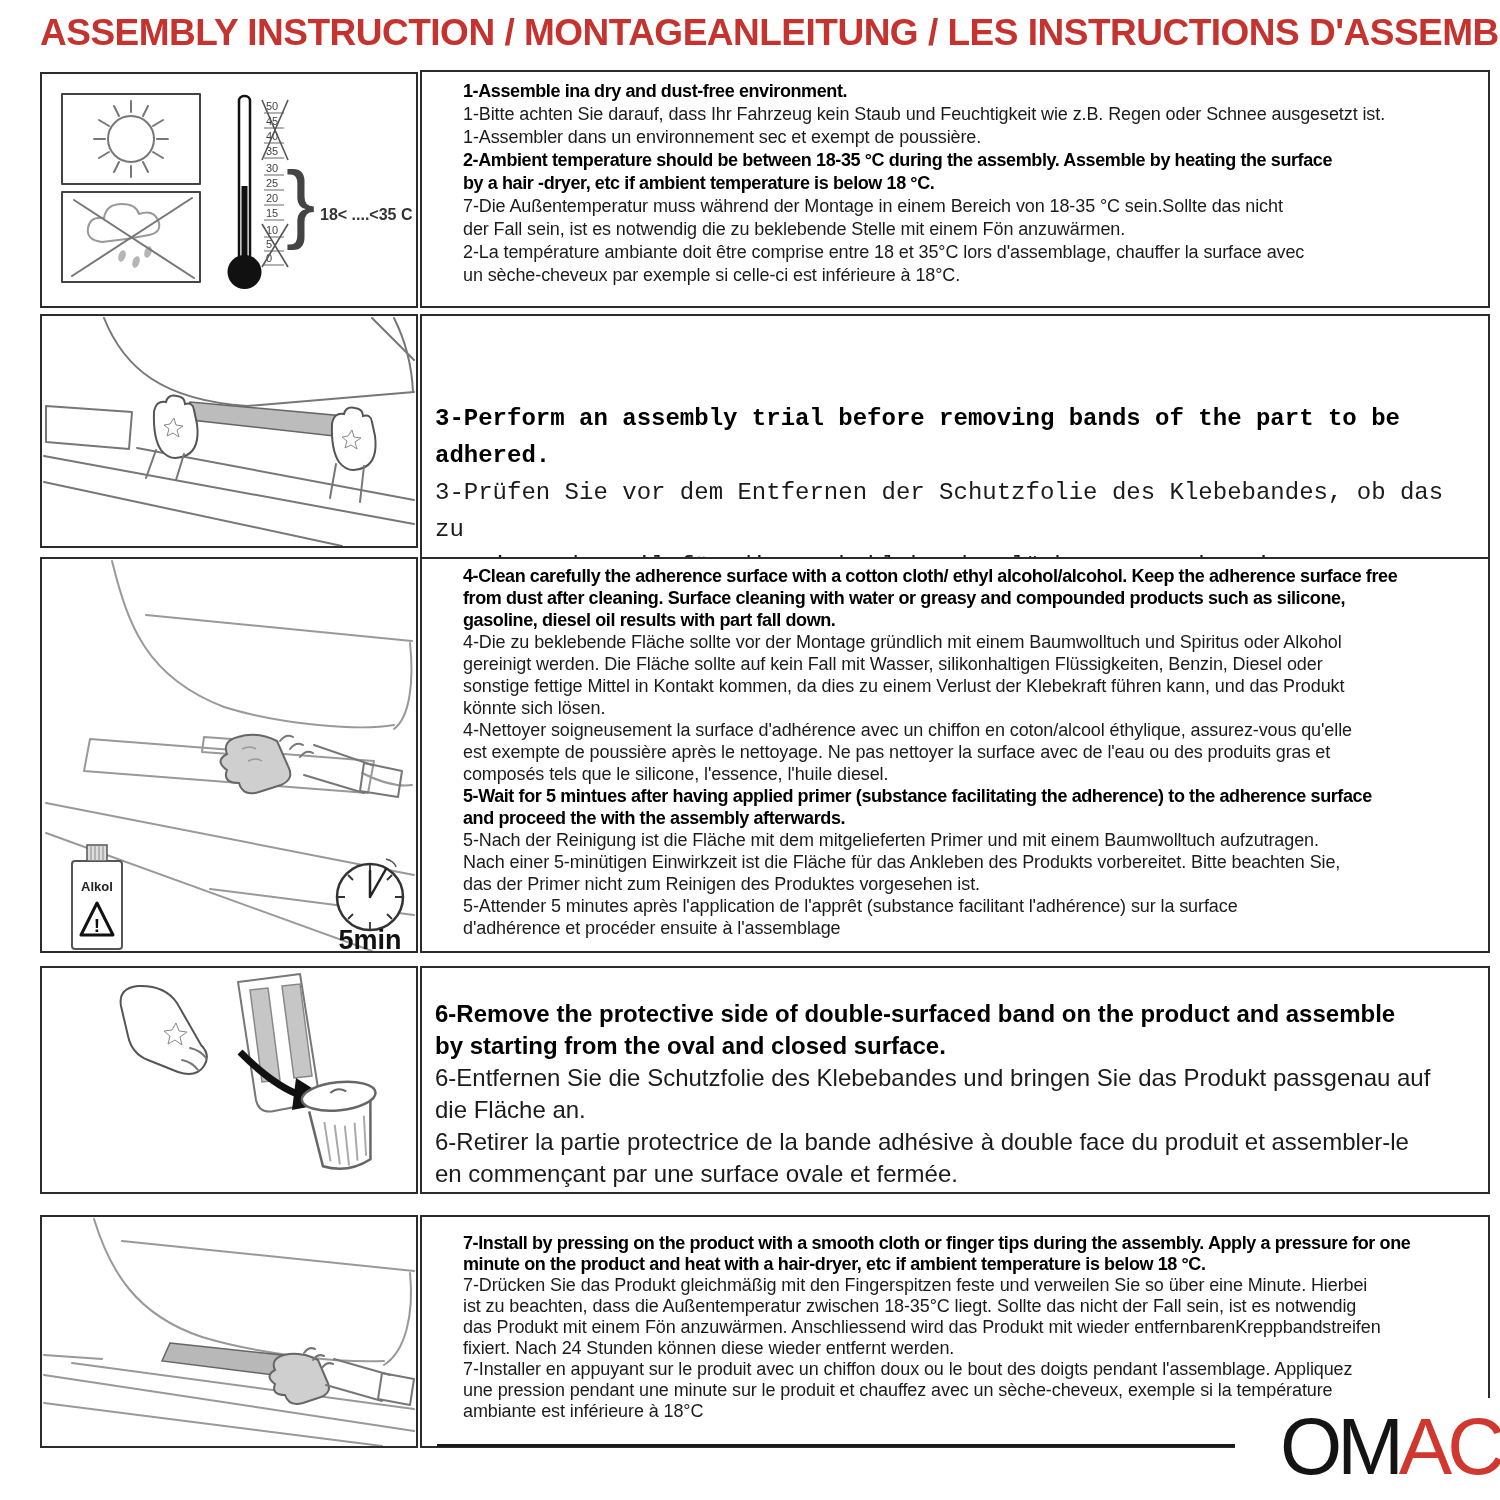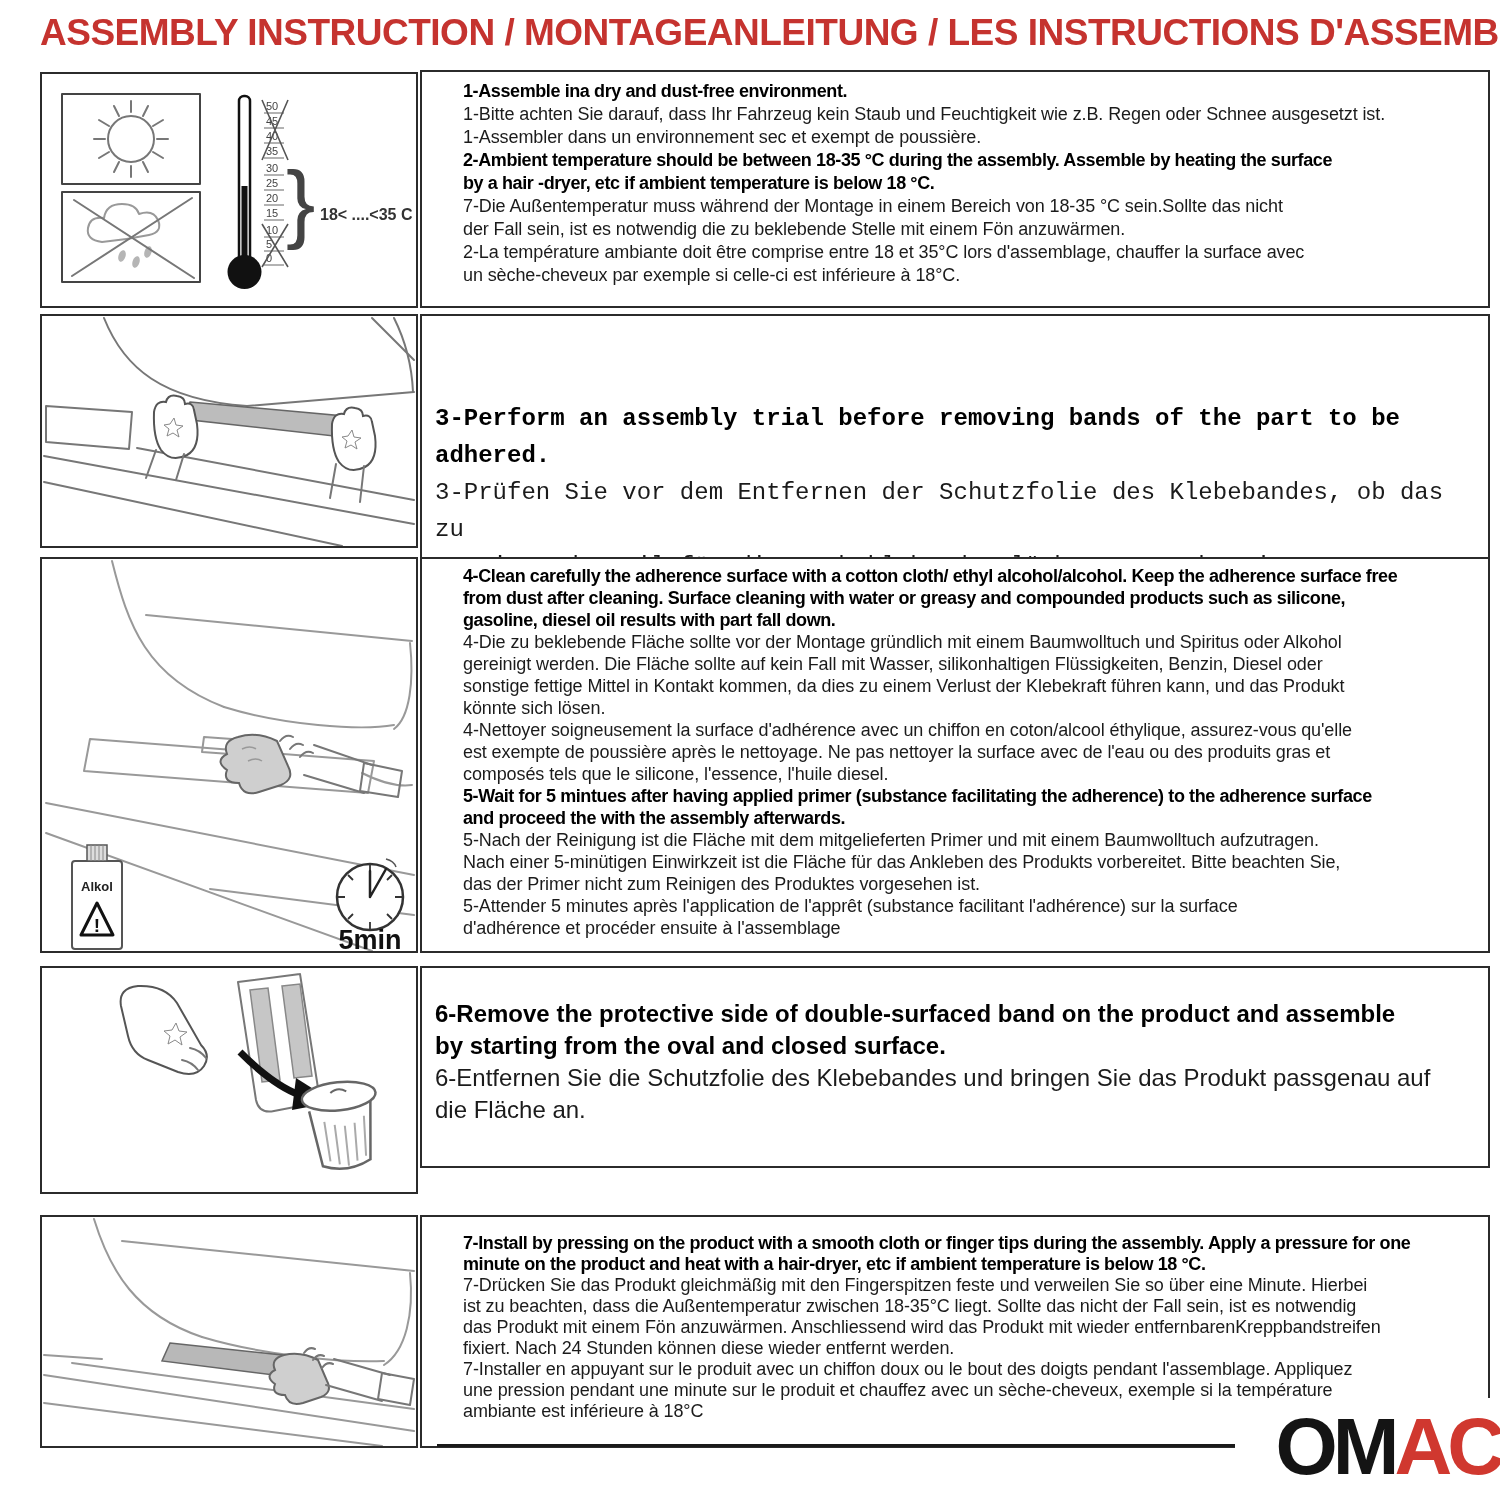--- a/index.html
+++ b/index.html
@@ -19,34 +19,34 @@
   .small p{font-size:18px;line-height:23px;letter-spacing:-0.1px;margin-left:28px;}
   .small p.b{font-weight:bold;letter-spacing:-0.4px;color:#000;}
   .big p{font-size:24px;line-height:37px;letter-spacing:0;}
   .big p.b{font-weight:bold;color:#000;}
   .gap{margin-top:12px;}
   
   #i1{top:72px;height:236px;}  #t1{top:70px;height:238px;}
   #i2{top:314px;height:234px;} #t2{top:314px;height:266px;padding-top:84px;font-family:Liberation Mono, monospace;}
   #i3{top:557px;height:396px;} #t3{top:557px;height:396px;padding-top:6px;}
   #t3 p{line-height:22px;}
-  #i4{top:966px;height:228px;} #t4{top:966px;height:202px;padding-top:30px;}
+  #i4{top:966px;height:228px;} #t4{top:966px;height:228px;padding-top:30px;}
   #t4 p{line-height:32px;}
   #i5{top:1215px;height:233px;} #t5{top:1215px;height:233px;padding-top:16px;}
   #t5 p{line-height:21px;}
   .illus svg{display:block;width:100%;height:100%;}
   .ln{fill:none;stroke:#777;stroke-width:2;stroke-linecap:round;stroke-linejoin:round;}
   .lt{fill:none;stroke:#999;stroke-width:2;stroke-linecap:round;stroke-linejoin:round;}
   .dk{fill:none;stroke:#444;stroke-width:2;stroke-linecap:round;stroke-linejoin:round;}
   .logo-line{position:absolute;left:437px;top:1444px;width:798px;height:3px;background:#1a1a1a;}
   .logo{
     position:absolute;left:1235px;top:1398px;width:265px;height:97px;background:#fff;
     display:flex;align-items:center;justify-content:flex-end;
   }
-  .logo span{font-size:80px;font-weight:bold;letter-spacing:-5px;line-height:1;}
+  .logo span{font-size:80px;font-weight:normal;letter-spacing:-5px;line-height:1;}
   .logo .om{color:#141414;}
   .logo .ac{color:#d0382f;}
 </style>
 </head>
 <body>
 
 <div class="title">ASSEMBLY INSTRUCTION / MONTAGEANLEITUNG / LES INSTRUCTIONS D'ASSEMBLAGE</div>
 
 <div class="box illus" id="i1">
   <svg viewBox="0 0 374 232">
@@ -209,20 +209,22 @@
       <ellipse cx="299" cy="128" rx="37" ry="14" fill="#fff" stroke="#666" stroke-width="2.5"></ellipse>
       <path d="M291,124 q8,-6 16,0" fill="none" stroke="#666" stroke-width="2"></path>
     </g>
   </svg>
 </div>
 <div class="box txt big" id="t4">
   <p class="b">6-Remove the protective side of double-surfaced band on the product and assemble
 by starting from the oval and closed surface.</p>
   <p>6-Entfernen Sie die Schutzfolie des Klebebandes und bringen Sie das Produkt passgenau auf
 die Fläche an.</p>
+  <p>6-Retirer la partie protectrice de la bande adhésive à double face du produit et assembler-le
+en commençant par une surface ovale et fermée.</p>
 </div>
 
 <div class="box illus" id="i5">
   <svg viewBox="0 0 374 229">
     <path class="lt" d="M52,2 C68,54 94,98 160,120"></path>
     <path class="lt" d="M80,24 L372,54"></path>
     <path class="lt" d="M368,56 C372,96 364,134 342,148"></path>
     <path class="lt" d="M160,120 C220,138 300,146 342,144"></path>
     <path class="lt" d="M2,138 L60,142 M2,158 L372,214 M2,186 L340,229 M30,146 L372,192"></path>
     <polygon points="128,126 240,138 232,158 120,144" fill="#b8b8b8" stroke="#666" stroke-width="1.5"></polygon>

